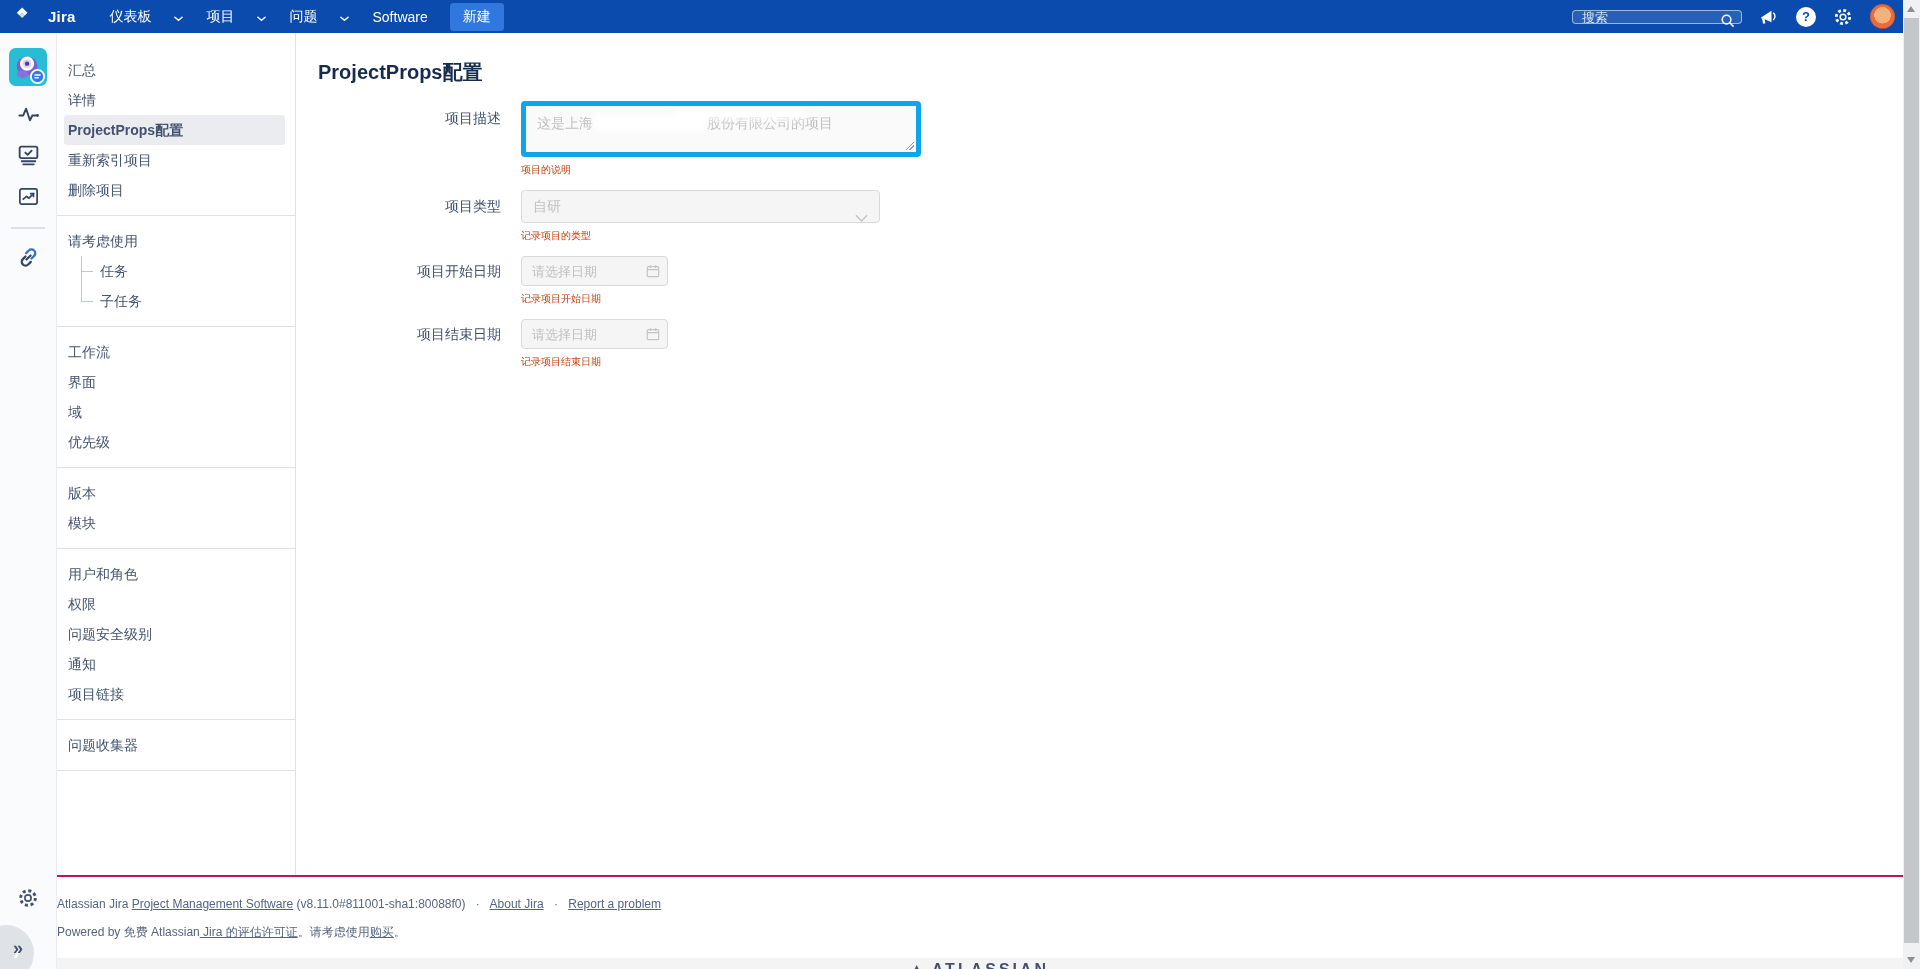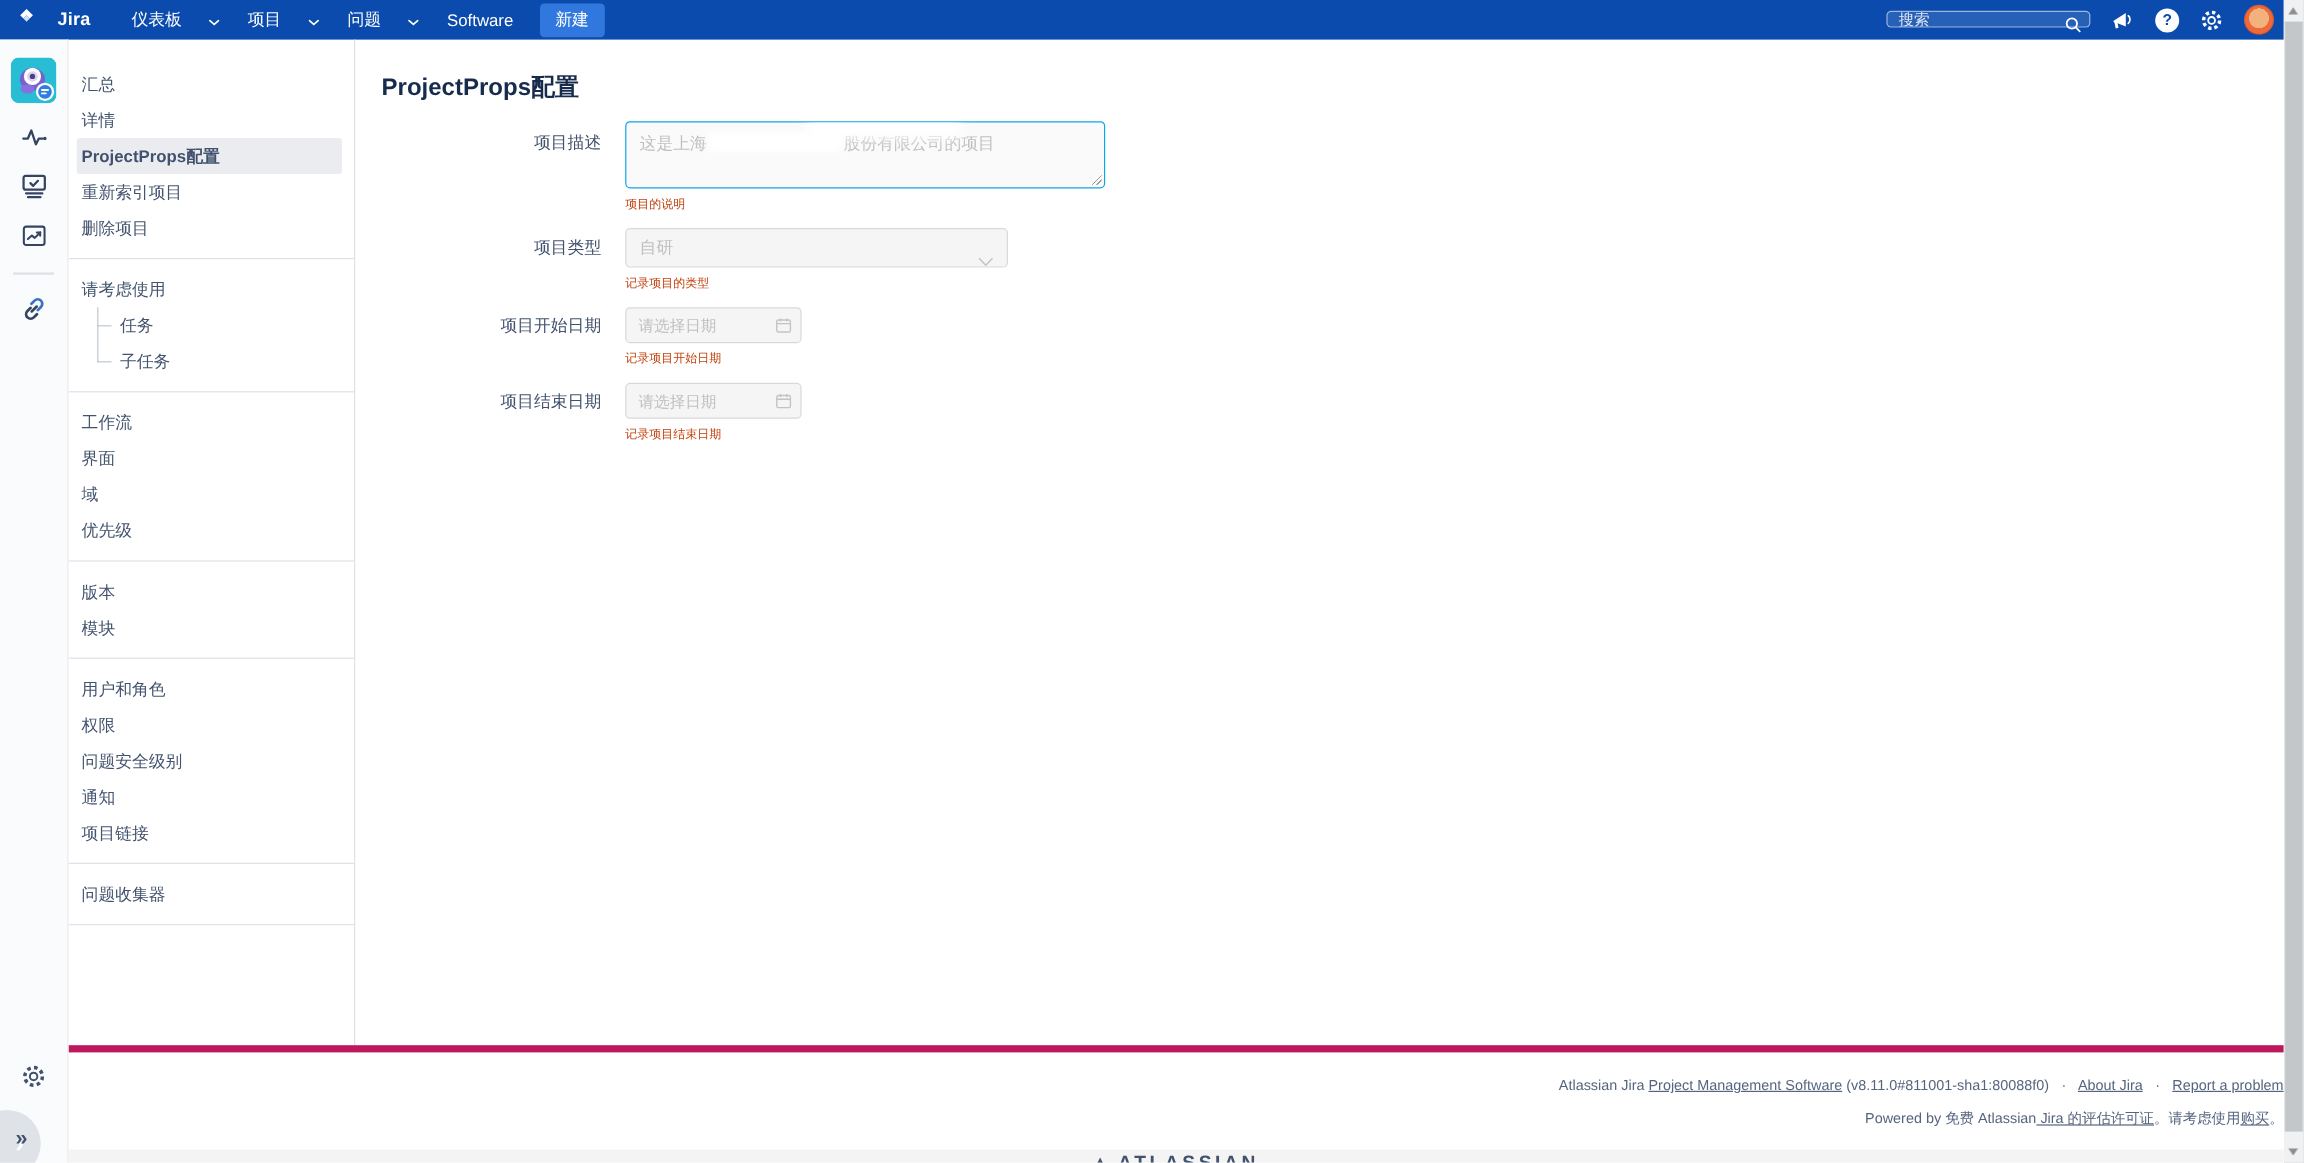--- a/index.html
+++ b/index.html
@@ -76,45 +76,45 @@
   .section-title { font-size:20px; font-weight:bold; color:#172b4d; margin-bottom:15px; }
   .form-row { display:flex; margin-bottom:13px; }
   .form-label { width:203px; flex:none; text-align:right; padding-right:20px;
     font-size:14px; color:#42526e; }
   .row-textarea .form-label { padding-top:9px; }
   .row-select  .form-label { line-height:33px; }
   .row-date    .form-label { line-height:30px; }
   .help-text { margin-top:6px; font-size:10px; color:#c2410c; }
 
   .ta-box { position:relative; width:400px; height:56px; background:#fafafa;
-    border:1px solid #0ea5e9; border-radius:4px; padding:8px 11px; font-size:14px;
+    border:5px solid #0ea5e9; border-radius:4px; padding:8px 11px; font-size:14px;
     color:#c0c0c0; overflow:hidden; cursor:text; }
   .redact { display:inline-block; width:112px; height:17px; vertical-align:-3px;
     background:rgba(255,255,255,.97); filter:blur(3px); border-radius:2px; margin:0 1px; }
   .smudge { position:absolute; left:150px; top:-9px; width:130px; height:22px;
     background:#fff; filter:blur(5px); border-radius:8px; }
   .resize-handle { position:absolute; right:2px; bottom:2px; width:9px; height:9px;
     background:
       linear-gradient(135deg, transparent 0 52%, #999 52% 60%, transparent 60% 72%, #999 72% 80%, transparent 80%);
   }
 
-  .select-box { position:relative; width:319px; height:33px; background:#f5f5f5;
+  .select-box { position:relative; width:359px; height:33px; background:#f5f5f5;
     border:1px solid #d9d9d9; border-radius:4px; line-height:31px; padding-left:11px;
     font-size:14px; color:#c0c0c0; cursor:not-allowed; }
   .select-box .chev { position:absolute; right:11px; top:12px; }
 
   .date-wrap { position:relative; width:147px; }
   .date-wrap input { width:147px; height:30px; background:#f5f5f5;
     border:1px solid #d9d9d9; border-radius:4px; padding:0 26px 0 10px; font-size:13px;
     color:#c0c0c0; font-family:inherit; cursor:not-allowed; }
   .date-wrap input::placeholder { color:#c0c0c0; }
   .date-wrap .cal { position:absolute; right:8px; top:8px; }
 
   
-  .footer { flex:none; border-top:6px solid #be185d; text-align:right; }
+  .footer { flex:none; border-top:2px solid #be185d; text-align:left; }
   .f-line { font-size:12px; color:#56657f; }
   .f-line.l1 { padding-top:20px; }
   .f-line.l2 { margin-top:13px; }
   .f-link { text-decoration:underline; cursor:pointer; color:#56657f; }
   .f-sep { margin:0 7px; }
   .bottom-strip { margin-top:17px; height:11px; background:#f4f4f4; overflow:hidden;
     display:flex; justify-content:center; }
   .bottom-logo { font-size:16px; font-weight:bold; letter-spacing:3px; color:#42526e;
     margin-top:3px; display:flex; align-items:flex-start; gap:6px; }
   .bottom-logo .tri { font-size:12px; }

